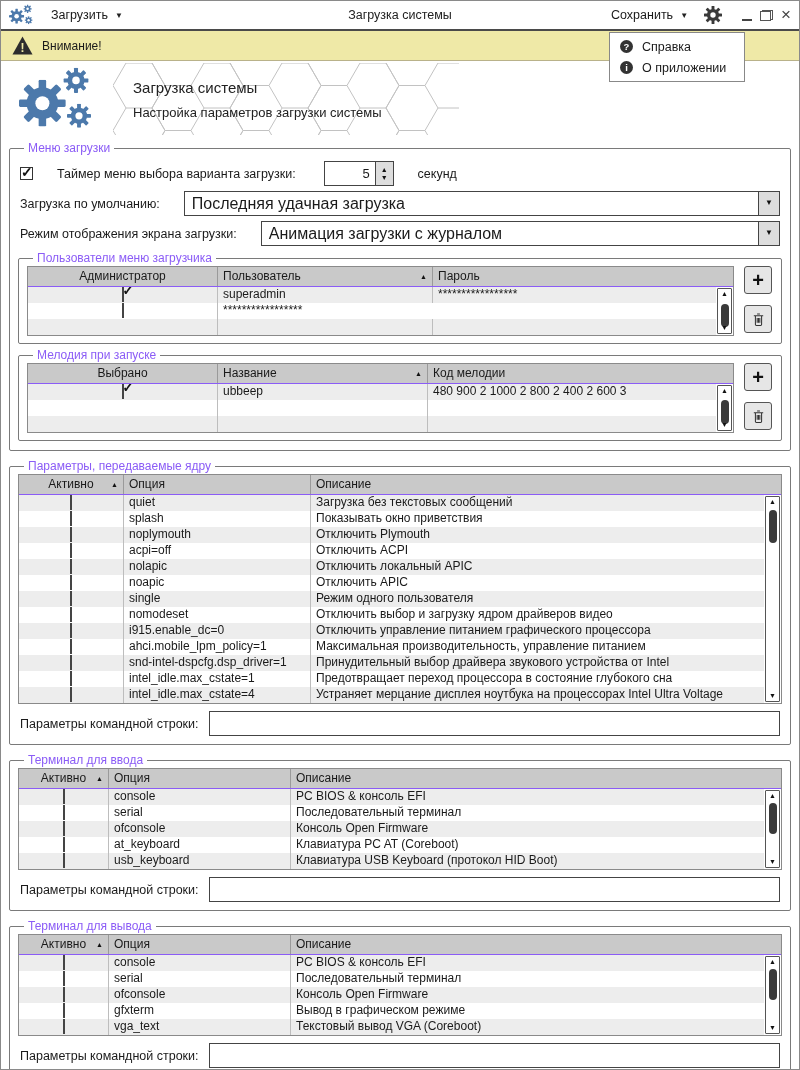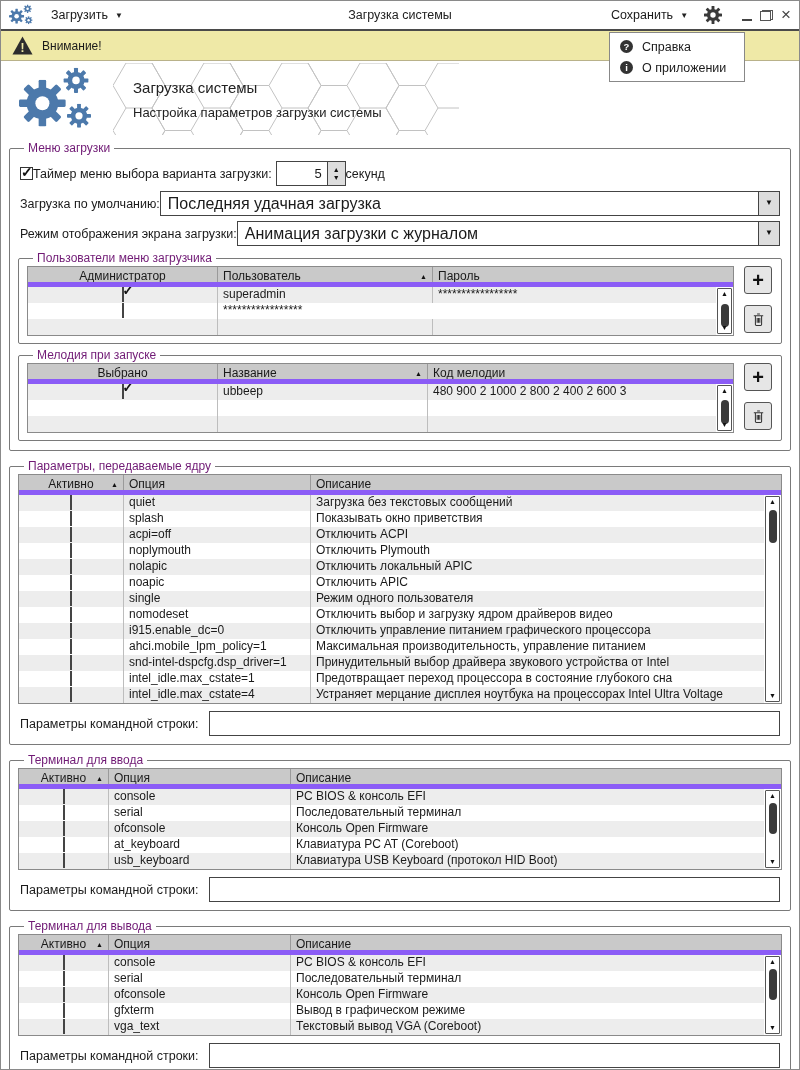--- a/index.html
+++ b/index.html
@@ -32,39 +32,39 @@
   
   .apphead { height:76px; position:relative; background:#fff; display:flex; align-items:center; padding-left:18px; }
   .hexes { position:absolute; left:112px; top:2px; z-index:0; }
   .head-text { margin-left:36px; position:relative; z-index:1; }
   .h-title { font-size:15px; margin-bottom:9px; color:#222; }
   .h-sub { font-size:13px; color:#222; }
 
   
   .content { padding:4px 8px 0; }
   fieldset { border:1px solid #7a7a7a; border-radius:2px; padding:1px 8px 7px; margin-bottom:8px; background:#fff; }
-  legend { font-size:12px; color:#701a75; padding:0 4px; margin-left:6px; }
+  legend { font-size:12px; color:#8b5cf6; padding:0 4px; margin-left:6px; }
   fieldset fieldset { margin-top:4px; margin-bottom:2px; }
 
-  .form-row { display:flex; align-items:center; gap:0; margin:5px 2px; font-size:12.5px; }
+  .form-row { display:flex; align-items:center; gap:24px; margin:5px 2px; font-size:12.5px; }
   .chk { width:13px; height:13px; border:1.5px solid #333; background:#fff; position:relative; cursor:pointer; }
   .chk.checked::after { content:"✓"; position:absolute; left:0px; top:-4px; font-size:14px; font-weight:bold; color:#111; }
 
   .spin { display:flex; border:1px solid #444; height:25px; background:#fff; margin-left:4px; }
   .spin-val { width:50px; text-align:right; padding:0 5px; line-height:23px; font-size:13px; }
   .spin-btn { width:18px; background:#ddd; border-left:1px solid #444; display:flex; flex-direction:column; align-items:center; justify-content:center; font-size:7px; line-height:8px; color:#111; cursor:pointer; }
 
   .combo { flex:1; display:flex; border:1px solid #444; height:25px; background:#fff; cursor:pointer; }
   .combo-text { flex:1; padding:0 7px; font-size:16px; line-height:23px; white-space:nowrap; overflow:hidden; }
   .combo-btn { width:21px; background:#ddd; border-left:1px solid #444; text-align:center; font-size:8px; line-height:22px; color:#111; }
 
   
   .tbl-row-flex { display:flex; align-items:flex-start; }
   .tbl { flex:1; border:1px solid #8a8a8a; background:#fff; display:flex; flex-direction:column; overflow:hidden; }
-  .thead { display:flex; background:#c9c9c9; border-bottom:5px solid #8b5cf6; height:20px; font-size:12px; }
+  .thead { display:flex; background:#c9c9c9; border-bottom:1px solid #8b5cf6; height:20px; font-size:12px; }
   .thead .tcell { position:relative; line-height:19px; padding:0 5px; border-right:1px solid #9a9a9a; overflow:hidden; white-space:nowrap; }
   .thead .tcell:last-child { border-right:none; }
   .sort { position:absolute; right:5px; top:0; font-size:7px; color:#111; }
   .tbl-body { display:flex; flex:1; }
   .tbody { flex:1; overflow:hidden; }
   .trow { display:flex; height:16px; font-size:12px; cursor:default; }
   .trow:nth-child(odd) { background:#ededed; }
   .tbody .tcell { line-height:15px; padding:0 5px; border-right:1px solid #bdbdbd; overflow:hidden; white-space:nowrap; }
   .tbody .tcell:last-child { border-right:none; }
   .cellchk { width:12px; height:12px; border:1.2px solid #444; background:#fff; margin:1px auto 0; position:relative; cursor:pointer; }
@@ -333,27 +333,27 @@
                 <div class="tcell c1">quiet</div>
                 <div class="tcell c2">Загрузка без текстовых сообщений</div>
               </div>
               <div class="trow">
                 <div class="tcell c0"><span class="cellchk"></span></div>
                 <div class="tcell c1">splash</div>
                 <div class="tcell c2">Показывать окно приветствия</div>
               </div>
               <div class="trow">
                 <div class="tcell c0"><span class="cellchk"></span></div>
+                <div class="tcell c1">noplymouth</div>
+                <div class="tcell c2">Отключить Plymouth</div>
+              </div>
+              <div class="trow">
+                <div class="tcell c0"><span class="cellchk"></span></div>
                 <div class="tcell c1">acpi=off</div>
                 <div class="tcell c2">Отключить ACPI</div>
-              </div>
-              <div class="trow">
-                <div class="tcell c0"><span class="cellchk"></span></div>
-                <div class="tcell c1">noplymouth</div>
-                <div class="tcell c2">Отключить Plymouth</div>
               </div>
               <div class="trow">
                 <div class="tcell c0"><span class="cellchk"></span></div>
                 <div class="tcell c1">nolapic</div>
                 <div class="tcell c2">Отключить локальный APIC</div>
               </div>
               <div class="trow">
                 <div class="tcell c0"><span class="cellchk"></span></div>
                 <div class="tcell c1">noapic</div>
                 <div class="tcell c2">Отключить APIC</div>

